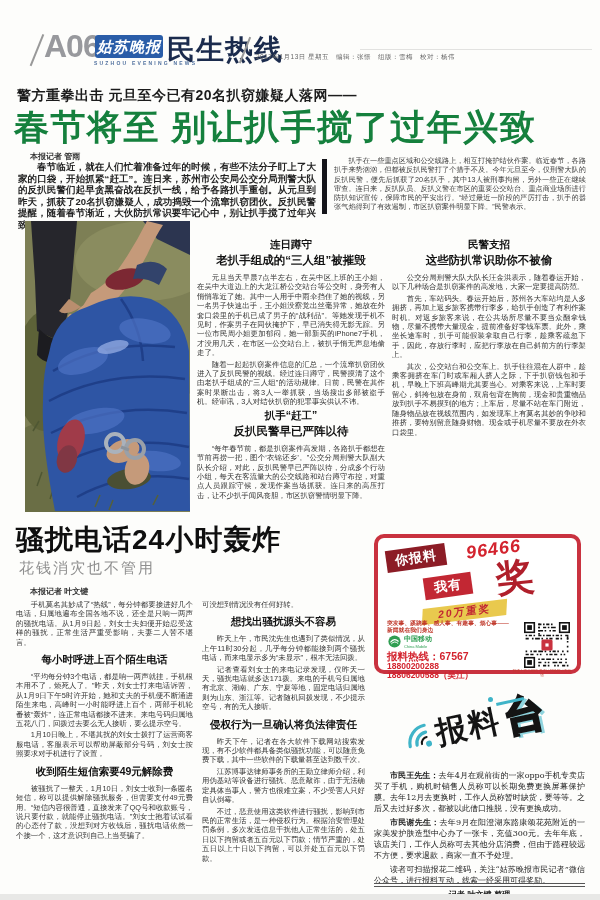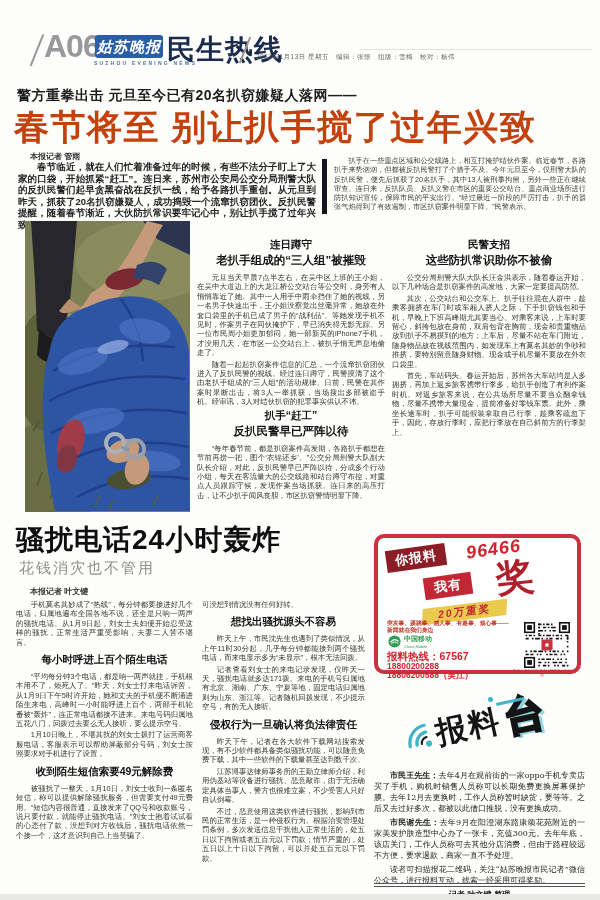--- a/index.html
+++ b/index.html
@@ -18,21 +18,21 @@
              color:#51719f; font-weight:bold; }
   .section-title { position:absolute; left:167px; top:31px; font-size:28px; font-weight:900;
                    color:#1b2b4d; letter-spacing:1px; }
   .dateline { position:absolute; left:256px; top:53px; font-size:6.5px; color:#666; letter-spacing:.5px; }
   .header-rule { position:absolute; left:360px; top:49px; width:232px; height:1px; background:#e2e2e0; }
 
   
   .kicker { position:absolute; left:17px; top:87px; font-size:14px; font-weight:800;
             color:#1c1c1c; letter-spacing:.5px; }
   .headline1 { position:absolute; left:14px; top:104px; width:575px; font-size:35px; font-weight:900;
-               color:#c2410c; letter-spacing:1.5px; white-space:nowrap; }
+               color:#15803d; letter-spacing:1.5px; white-space:nowrap; }
   .byline1 { position:absolute; left:30px; top:151px; font-size:8px; font-weight:bold; color:#333; }
   .lead { position:absolute; left:18px; top:161px; width:298px; font-size:9.5px; line-height:11.6px;
           font-weight:600; color:#222; text-align:justify; text-indent:2em; }
   .vbar { position:absolute; left:322px; top:159px; width:5px; height:55px; background:#15151a; }
   .intro-right { position:absolute; left:334px; top:156px; width:252px; height:70px; overflow:hidden;
                  font-size:7.2px; line-height:9.3px; color:#3a3a3a; text-align:justify; text-indent:2em; }
 
   .photo { position:absolute; left:25px; top:221px; width:165px; height:291px; }
 
   .col { position:absolute; top:236px; height:282px; overflow:hidden; }
@@ -204,22 +204,22 @@
     </div>
     <p class="bp">“每年春节前，都是扒窃案件高发期，各路扒手都想在节前再捞一把，图个‘衣锦还乡’。”公交分局刑警大队副大队长介绍，对此，反扒民警早已严阵以待，分成多个行动小组，每天在客流量大的公交线路和站台蹲守布控，对重点人员跟踪守候，发现作案当场抓获。连日来的高压打击，让不少扒手闻风丧胆，市区扒窃警情明显下降。</p>
   </div>
 
   <div class="col col-right">
     <div class="sec-head">
       <div class="sh1">民警支招</div>
       <div class="sh2">这些防扒常识助你不被偷</div>
     </div>
     <p class="bp">公交分局刑警大队大队长汪金洪表示，随着春运开始，以下几种场合是扒窃案件的高发地，大家一定要提高防范。</p>
+    <p class="bp">首先，车站码头。春运开始后，苏州各大车站均是人多拥挤，再加上返乡旅客携带行李多，给扒手创造了有利作案时机。对返乡旅客来说，在公共场所尽量不要当众翻拿钱物，尽量不携带大量现金，提前准备好零钱车票。此外，乘坐长途车时，扒手可能假装拿取自己行李，趁乘客疏忽下手，因此，存放行李时，应把行李放在自己斜前方的行李架上。</p>
     <p class="bp">其次，公交站台和公交车上。扒手往往混在人群中，趁乘客拥挤在车门时或车厢人挤人之际，下手扒窃钱包和手机，早晚上下班高峰期尤其要当心。对乘客来说，上车时要留心，斜挎包放在身前，双肩包背在胸前，现金和贵重物品放到扒手不易摸到的地方；上车后，尽量不站在车门附近，随身物品放在视线范围内，如发现车上有莫名其妙的争吵和推挤，要特别留意随身财物。现金或手机尽量不要放在外衣口袋里。</p>
-    <p class="bp">首先，车站码头。春运开始后，苏州各大车站均是人多拥挤，再加上返乡旅客携带行李多，给扒手创造了有利作案时机。对返乡旅客来说，在公共场所尽量不要当众翻拿钱物，尽量不携带大量现金，提前准备好零钱车票。此外，乘坐长途车时，扒手可能假装拿取自己行李，趁乘客疏忽下手，因此，存放行李时，应把行李放在自己斜前方的行李架上。</p>
   </div>
 
   <div class="headline2">骚扰电话24小时轰炸</div>
   <div class="subhead2">花钱消灾也不管用</div>
   <div class="byline2">本报记者 叶文键</div>
 
   <div class="col2 col2A">
     <p class="bp">手机莫名其妙成了“热线”，每分钟都要接进好几个电话，归属地遍布全国各地不说，还全是只响一两声的骚扰电话。从1月9日起，刘女士夫妇便开始忍受这样的骚扰，正常生活严重受影响，夫妻二人苦不堪言。</p>
     <div class="sub-head">每小时呼进上百个陌生电话</div>
     <p class="bp">“平均每分钟3个电话，都是响一两声就挂，手机根本用不了，烦死人了。”昨天，刘女士打来电话诉苦，从1月9日下午5时许开始，她和丈夫的手机便不断涌进陌生来电，高峰时一小时能呼进上百个，两部手机轮番被“轰炸”，连正常电话都接不进来。来电号码归属地五花八门，回拨过去要么无人接听，要么提示空号。</p>

